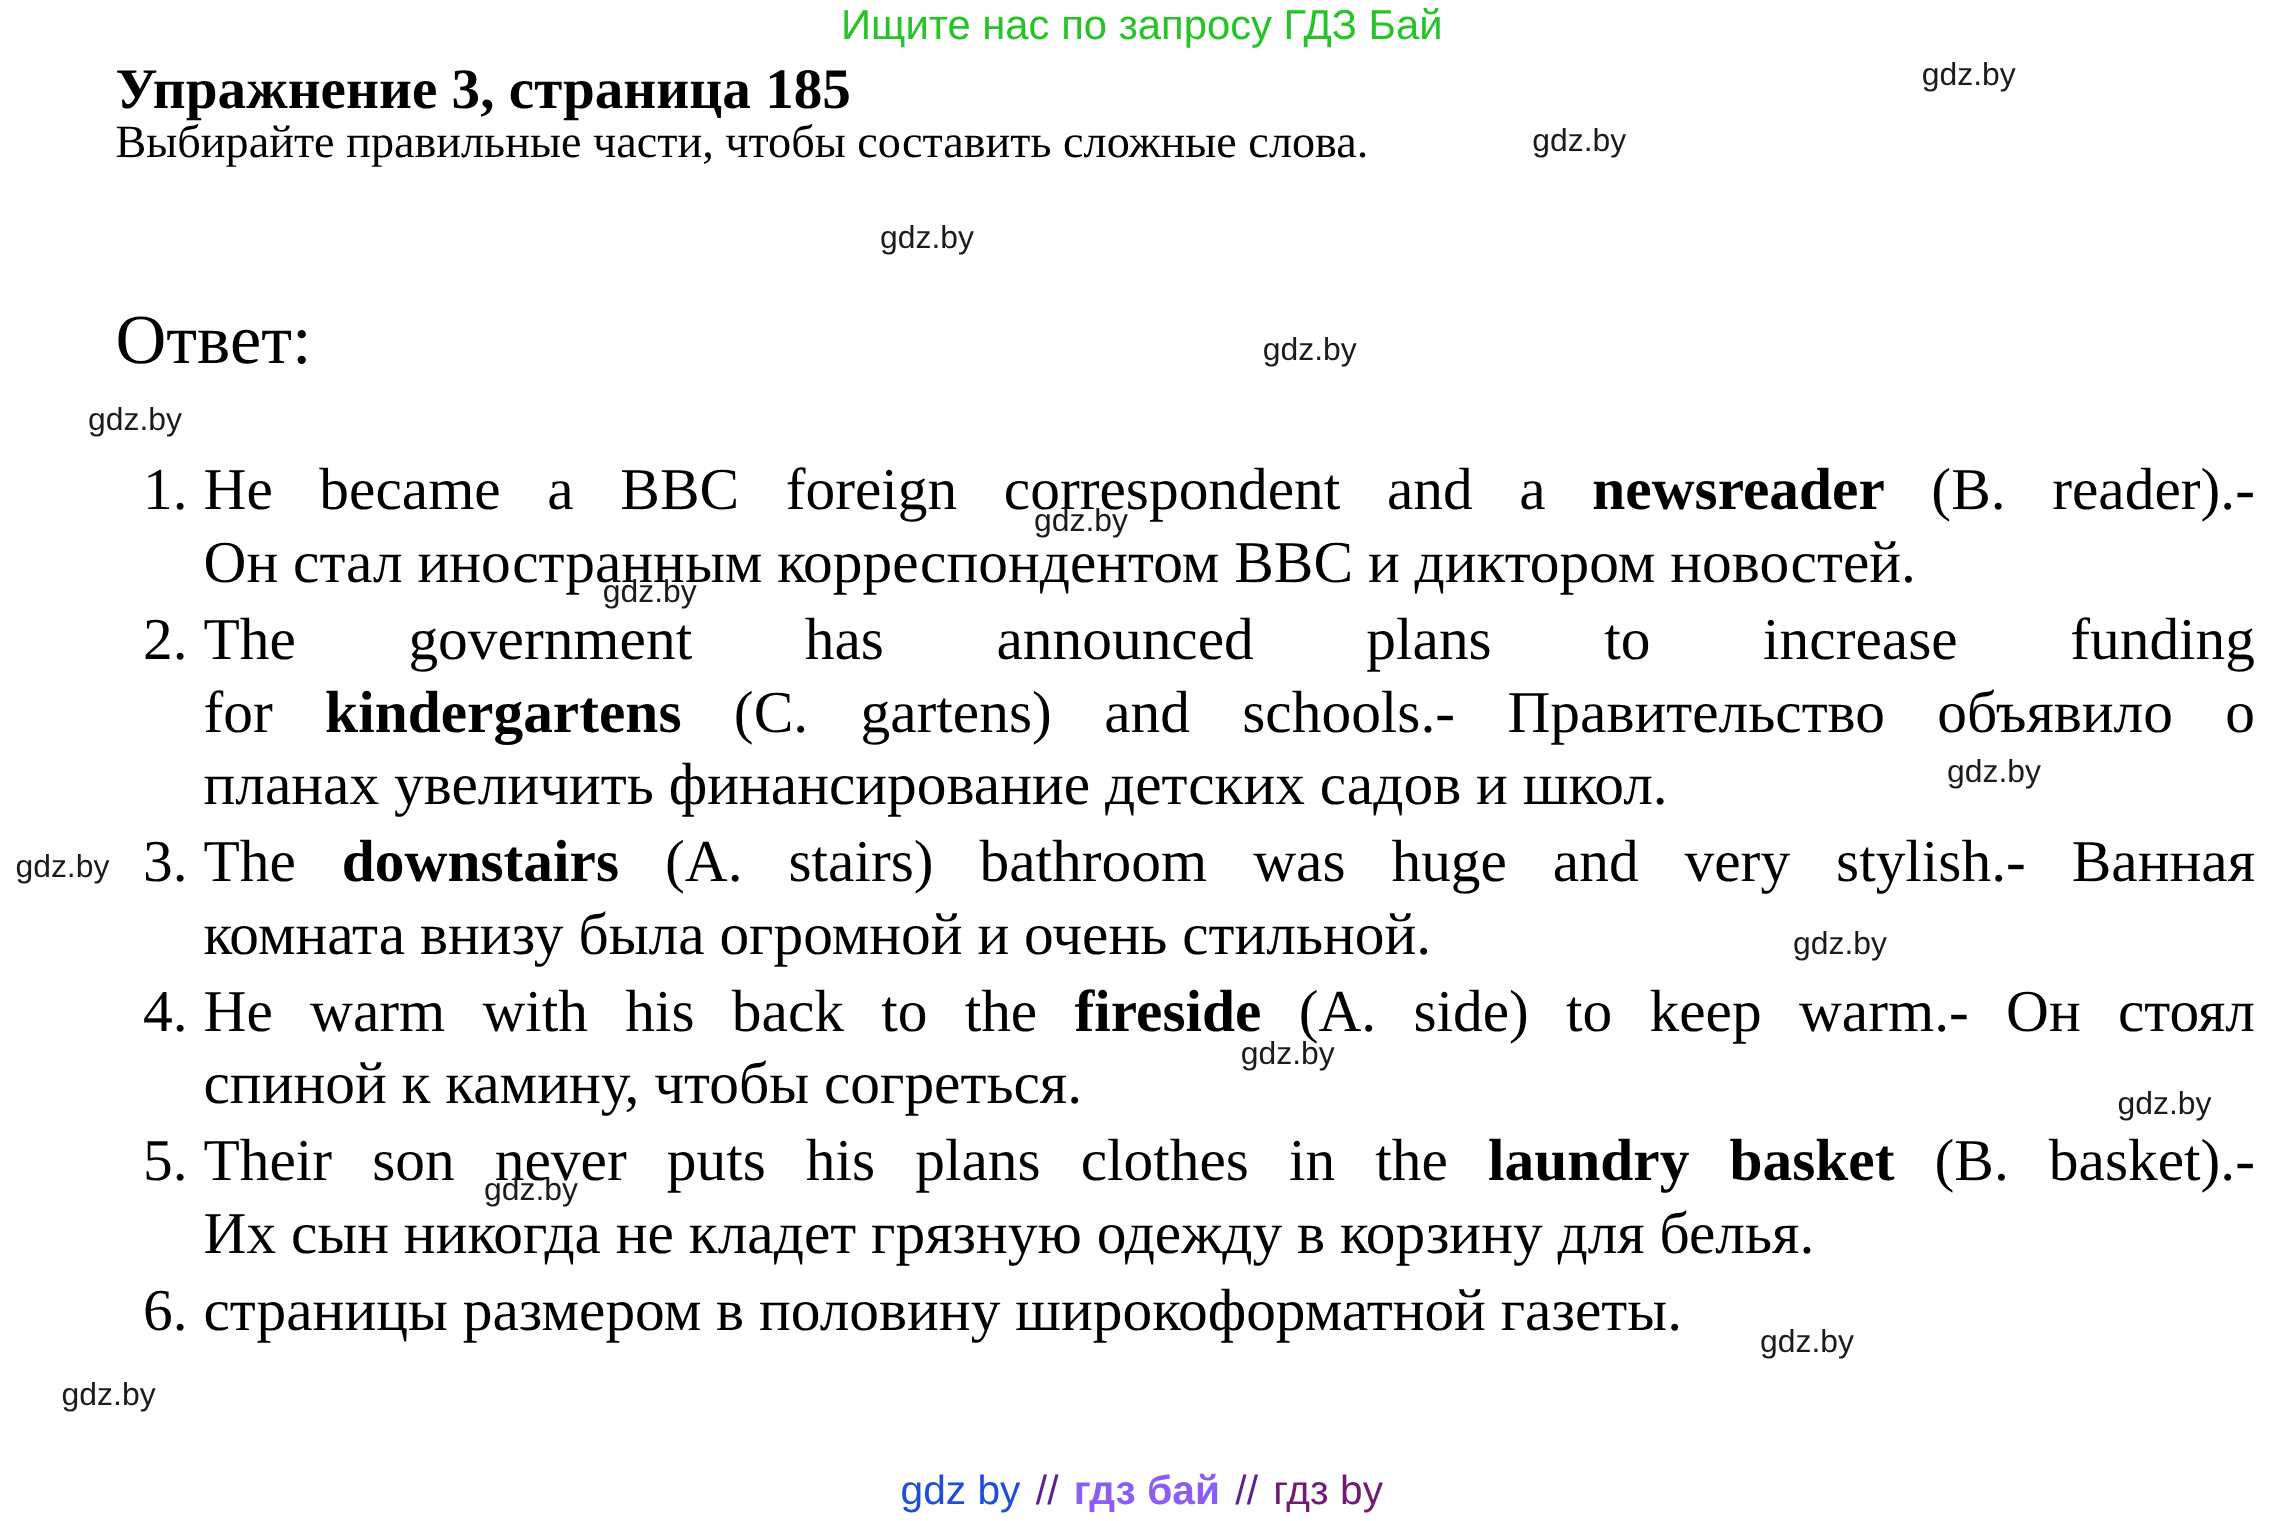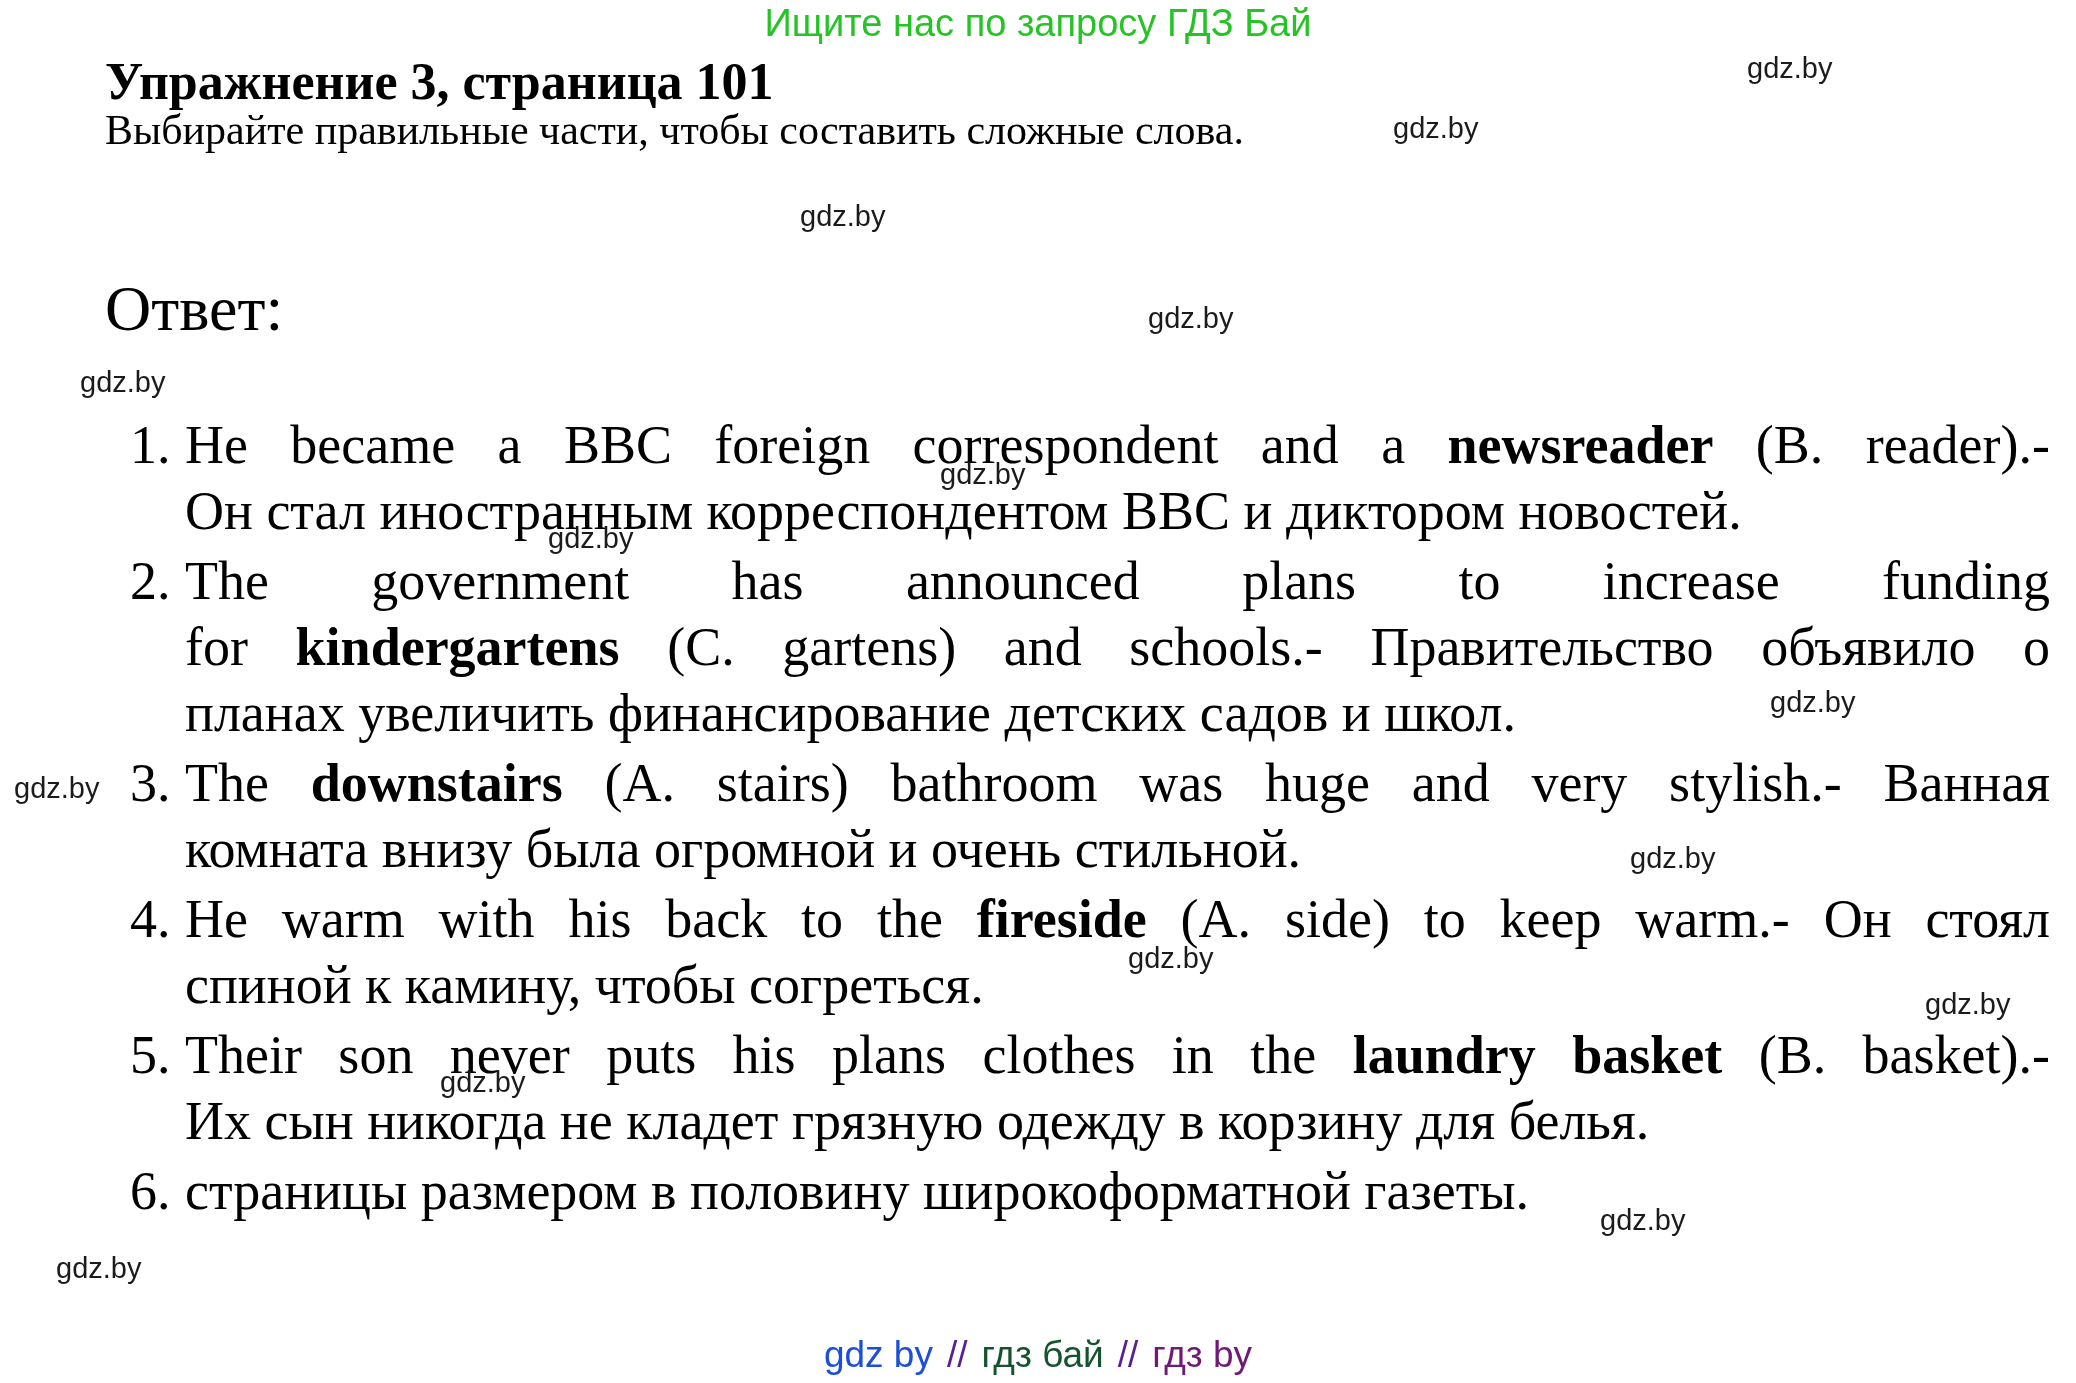--- a/index.html
+++ b/index.html
@@ -40,21 +40,21 @@
     position:absolute;top:1334px;left:0;width:100%;text-align:center;
     font-family:"Liberation Sans",sans-serif;font-size:37px;
   }
   .f-sep{margin:0 14px;}
 </style>
 </head>
 <body>
 
 <div class="banner" style="color: rgb(37, 195, 37);">Ищите нас по запросу ГДЗ Бай</div>
 
-<div class="title">Упражнение 3, страница 101</div>
+<div class="title">Упражнение 3, страница 185</div>
 
 <div class="subtitle">Выбирайте правильные части, чтобы составить сложные слова.</div>
 
 <div class="answer-label">Ответ:</div>
 
 <div class="answers">
     <div class="answer-item">
       <span class="answer-num">1.</span>
       <div class="answer-line stretch"><span>He became a BBC foreign correspondent and a </span><b>newsreader</b><span> (B. reader).-</span></div>
       <div class="answer-line"><span>Он стал иностранным корреспондентом BBC и диктором новостей.</span></div>
@@ -97,13 +97,13 @@
     <span class="watermark" style="left: 1770px; top: 686px; color: rgb(27, 27, 27);">gdz.by</span>
     <span class="watermark" style="left: 14px; top: 772px; color: rgb(27, 27, 27);">gdz.by</span>
     <span class="watermark" style="left: 1630px; top: 842px; color: rgb(27, 27, 27);">gdz.by</span>
     <span class="watermark" style="left: 1128px; top: 942px; color: rgb(27, 27, 27);">gdz.by</span>
     <span class="watermark" style="left: 1925px; top: 988px; color: rgb(27, 27, 27);">gdz.by</span>
     <span class="watermark" style="left: 440px; top: 1066px; color: rgb(27, 27, 27);">gdz.by</span>
     <span class="watermark" style="left: 1600px; top: 1204px; color: rgb(27, 27, 27);">gdz.by</span>
     <span class="watermark" style="left: 56px; top: 1252px; color: rgb(27, 27, 27);">gdz.by</span>
   </div>
 
-<div class="footer"><span class="f-link" style="color: #1d4ed8;">gdz by</span><span class="f-sep" style="color: rgb(90, 32, 144);">//</span><span class="f-link" style="color: #14532d;">гдз бай</span><span class="f-sep" style="color: rgb(90, 32, 144);">//</span><span class="f-link" style="color: #701a75;">гдз by</span></div>
+<div class="footer"><span class="f-link" style="color: #1d4ed8;">gdz by</span><span class="f-sep" style="color: rgb(90, 32, 144);">//</span><span class="f-link" style="color: #8b5cf6; font-weight: bold;">гдз бай</span><span class="f-sep" style="color: rgb(90, 32, 144);">//</span><span class="f-link" style="color: #701a75;">гдз by</span></div>
 
 </body></html>

